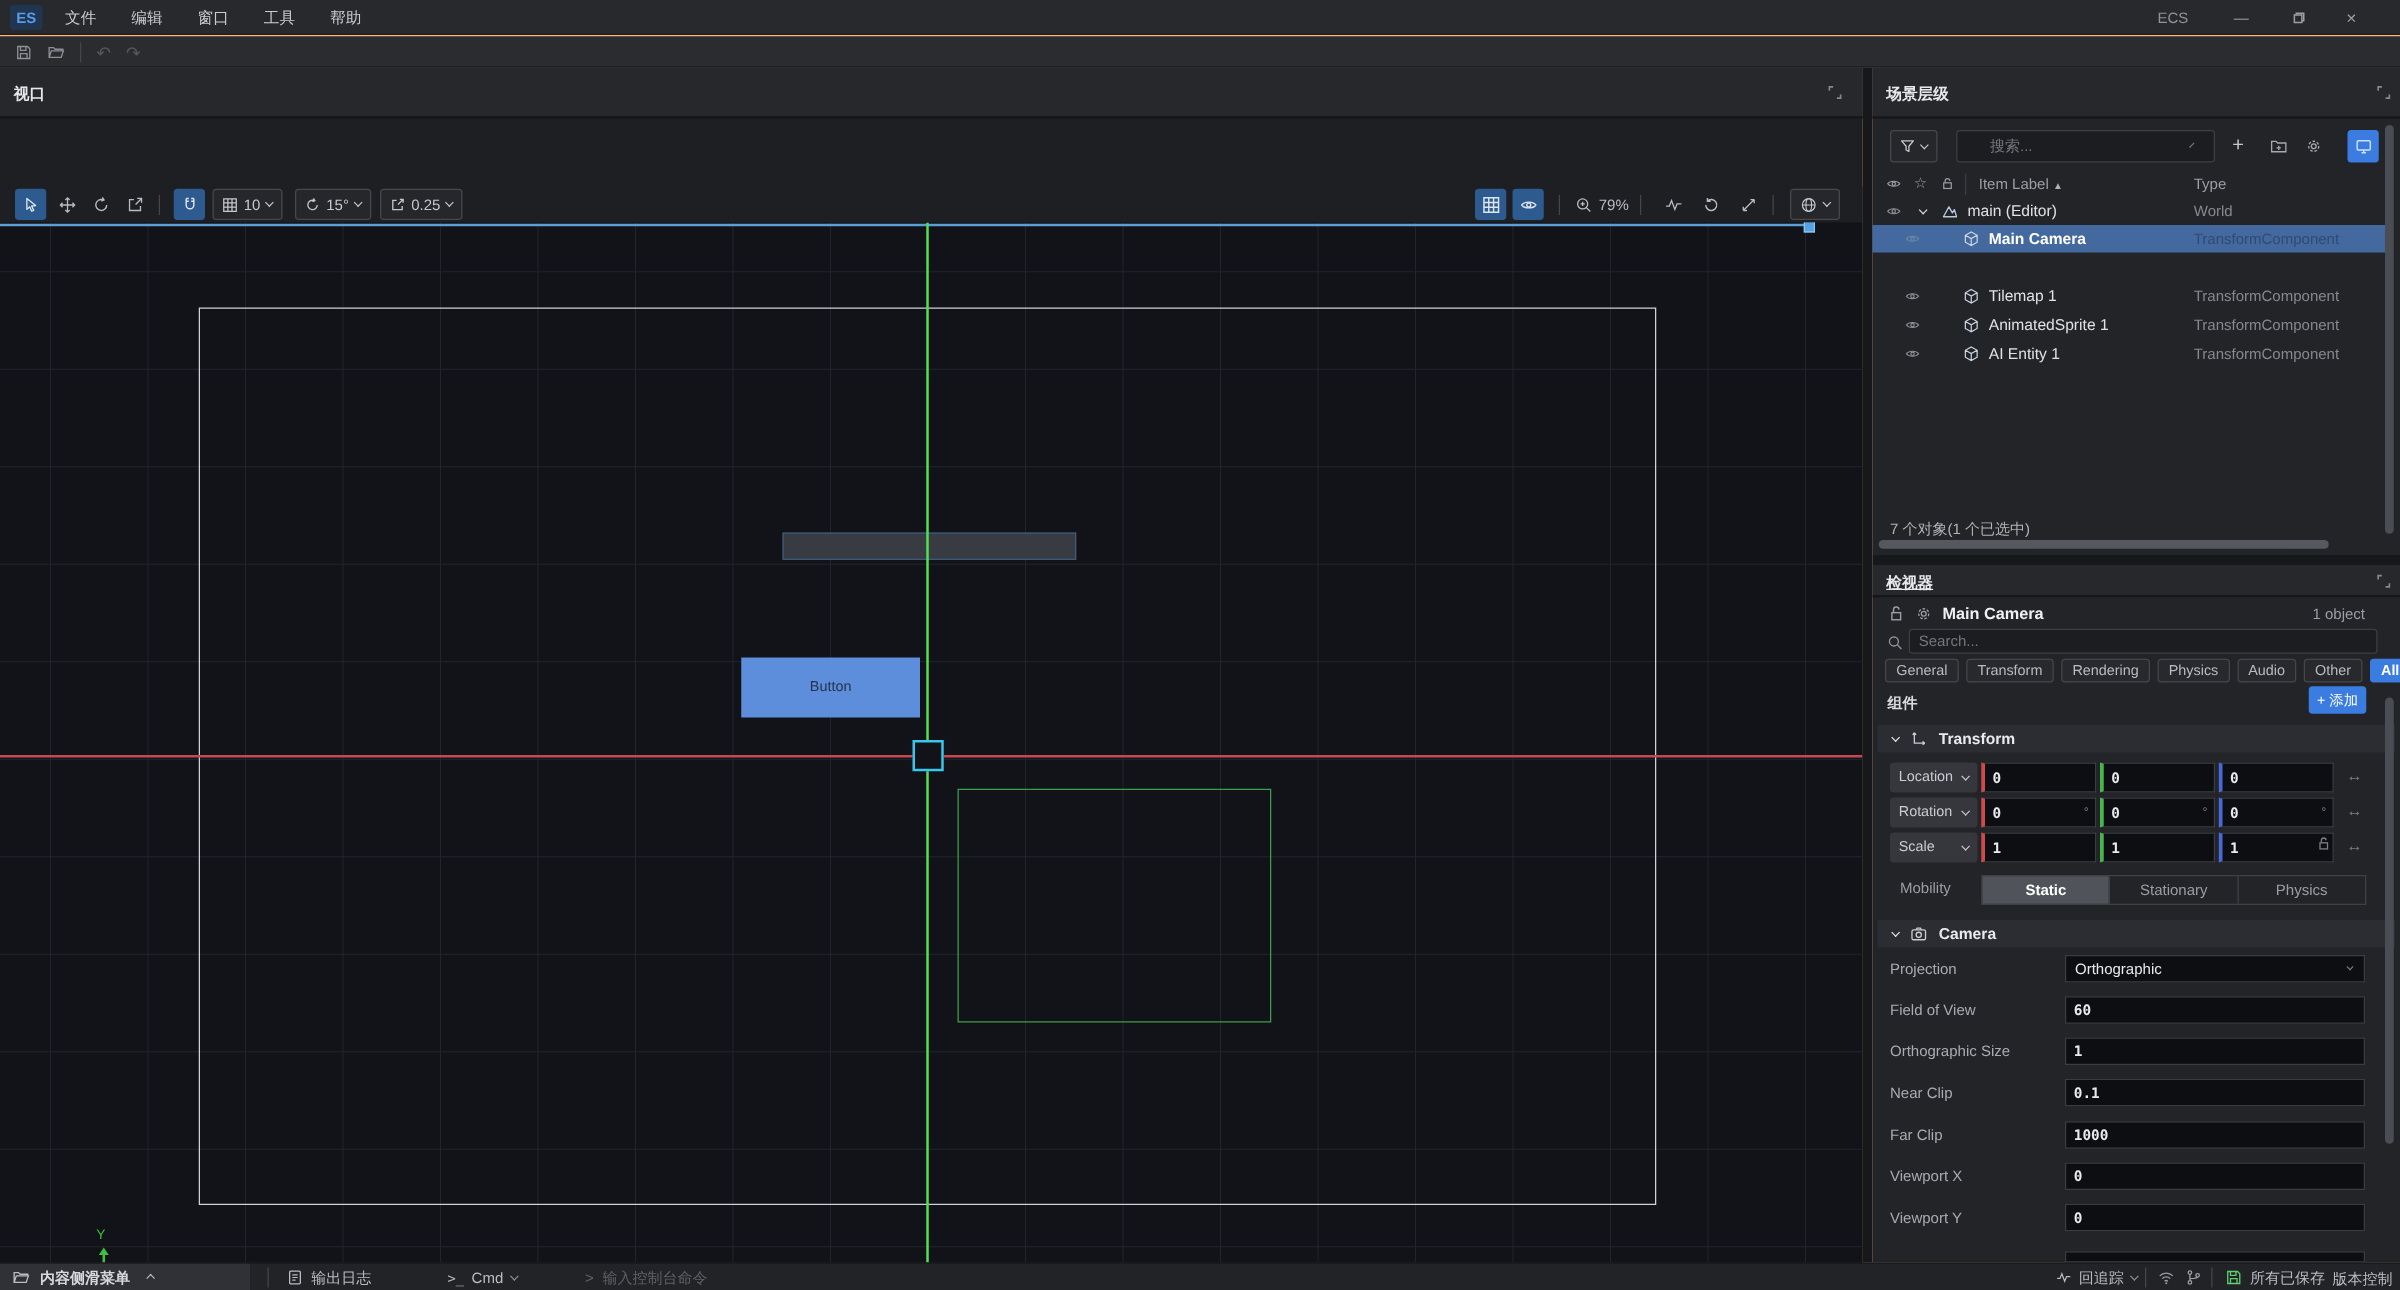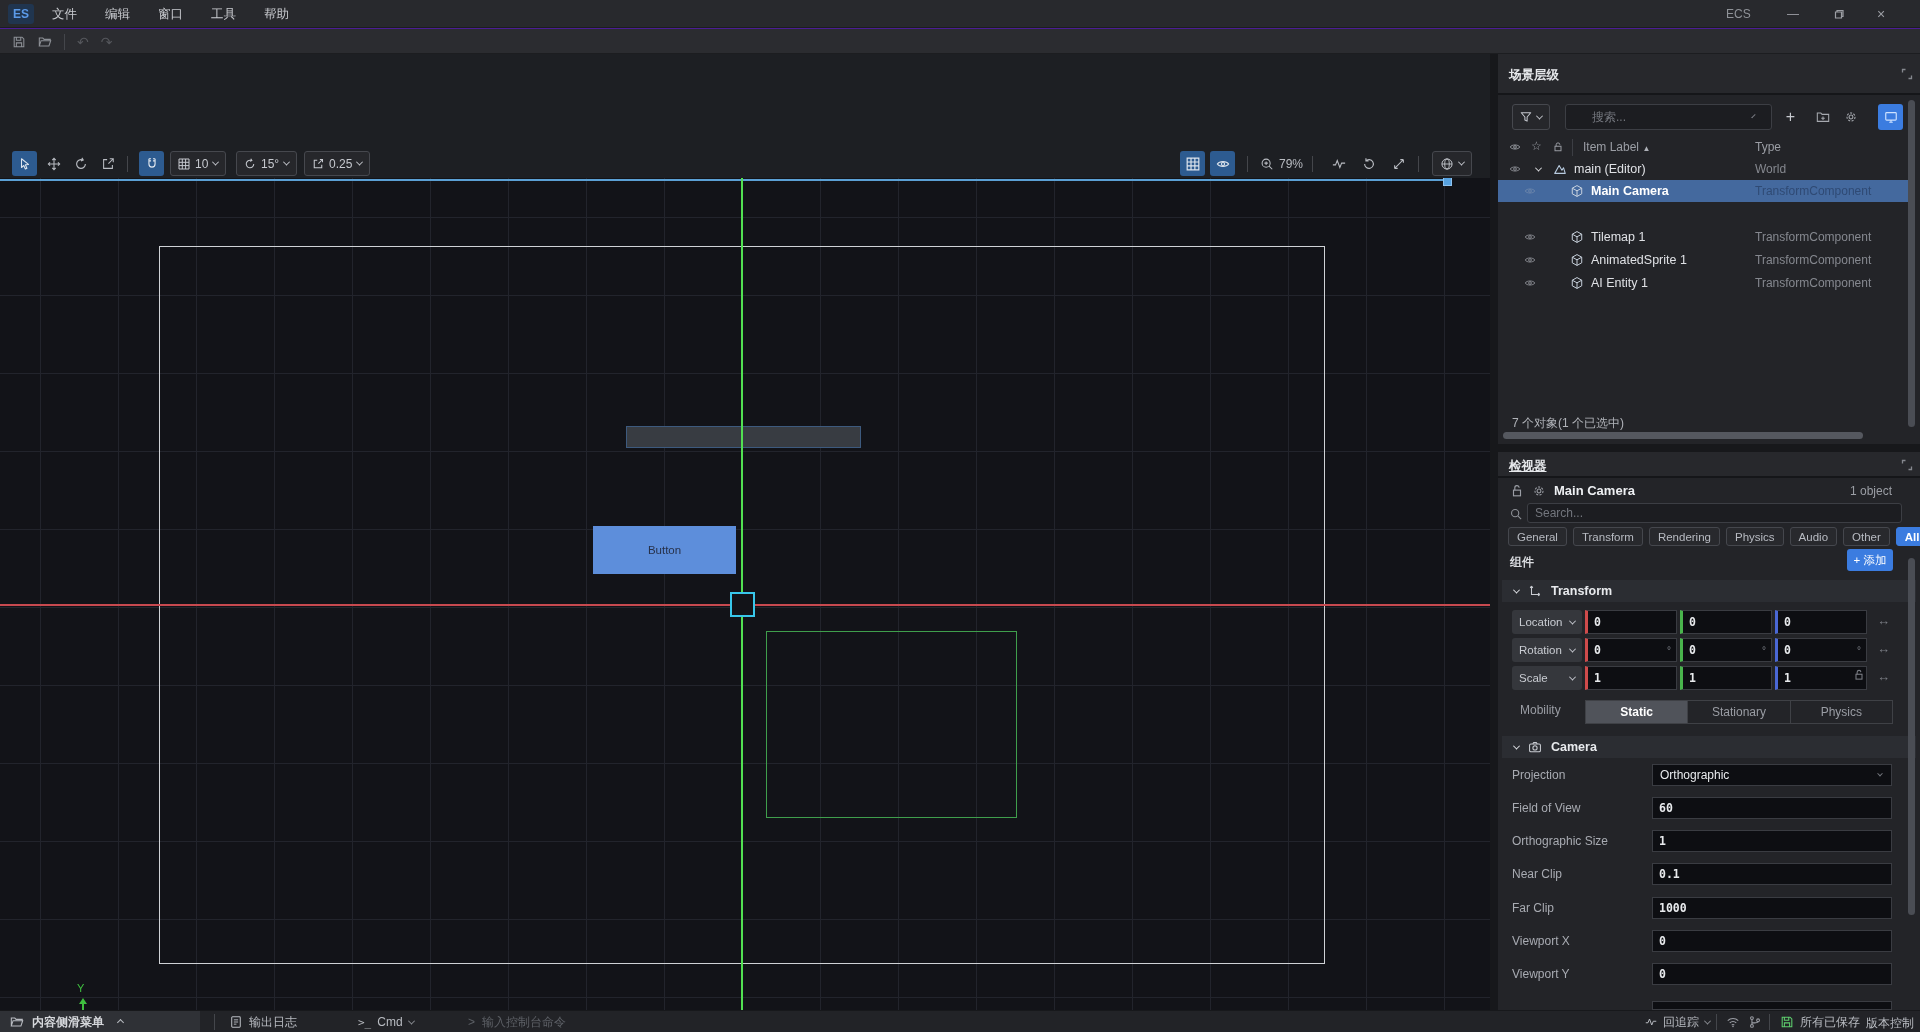--- a/index.html
+++ b/index.html
@@ -1,17 +1,17 @@
 <!DOCTYPE html>
 <html><head>
 <meta charset="utf-8">
 <style>
   *{margin:0;padding:0;box-sizing:border-box;font-family:"Liberation Sans",sans-serif;}
   html,body{background:#17181b;}
-  #app{position:relative;width:1920px;height:1032px;overflow:hidden;background:#4c1d95;color:#cfd1d5;font-size:12px;}
+  #app{position:relative;width:1920px;height:1032px;overflow:hidden;background:#fdba74;color:#cfd1d5;font-size:12px;}
   .abs{position:absolute;}
   .flex{display:flex;align-items:center;}
   .ic{width:14px;height:14px;display:block;}
   .ic12{width:12px;height:12px;display:block;}
   .cv{display:inline-block;width:5px;height:5px;border-right:1.4px solid currentColor;border-bottom:1.4px solid currentColor;transform:rotate(45deg) translate(-1px,-1px);}
   .cv.r{transform:rotate(-45deg);}
   .cv.u{transform:rotate(-135deg);}
   
   #titlebar{left:0;top:0;width:1920px;height:28px;background:#28292d;border-bottom:1px solid #1c1d20;}
   .logo{left:8px;top:4px;width:26px;height:20px;background:#20354f;border-radius:3px;color:#5b9ae8;font-weight:bold;font-size:12px;display:flex;align-items:center;justify-content:center;}
@@ -128,20 +128,28 @@
             <circle cx="8" cy="8" r="5.8" fill="none" stroke="currentColor" stroke-width="1.2"></circle>
             <ellipse cx="8" cy="8" rx="2.6" ry="5.8" fill="none" stroke="currentColor" stroke-width="1.1"></ellipse>
             <path d="M2.2 8h11.6" stroke="currentColor" stroke-width="1.1"></path>
           </svg>
         <i class="cv"></i>
       </span>
     </div>
   </div>
 
   <div class="abs" style="left:0;top:54px;width:1490px;height:956px;background:#1d1f23;">
+    <div class="ptitle abs" style="left:0;top:0;width:1490px;">
+      <span class="t">视口</span>
+      <span class="expand" style="left:1462px;">
+        <svg class="ic12" viewBox="0 0 12 12">
+            <path d="M1.5 4.5v-3h3 M10.5 7.5v3h-3" fill="none" stroke="currentColor" stroke-width="1.3"></path>
+          </svg>
+      </span>
+    </div>
 
     <div id="vp-toolbar" class="abs">
       <div class="tool on" style="left:12px;">
         <svg class="ic" viewBox="0 0 16 16">
             <path d="M4 2l8 6.5-3.6.4 1.8 4-1.8.8-1.8-4L4 12z" fill="none" stroke="currentColor" stroke-width="1.2" stroke-linejoin="round"></path>
           </svg>
       </div>
       <div class="tool" style="left:41px;">
         <svg class="ic" viewBox="0 0 16 16">
             <path d="M8 1.5v13M1.5 8h13M6 3.5L8 1.5l2 2M6 12.5l2 2 2-2M3.5 6l-2 2 2 2M12.5 6l2 2-2 2" fill="none" stroke="currentColor" stroke-width="1.2"></path>

